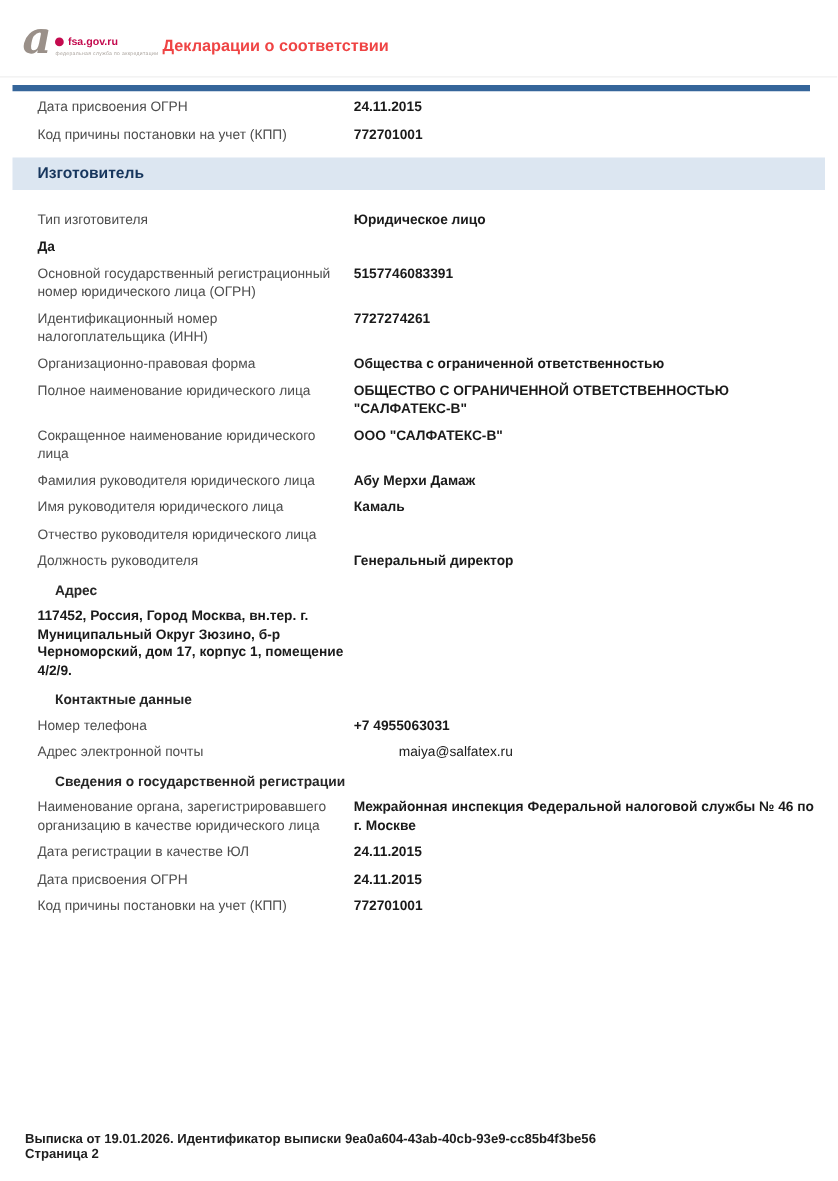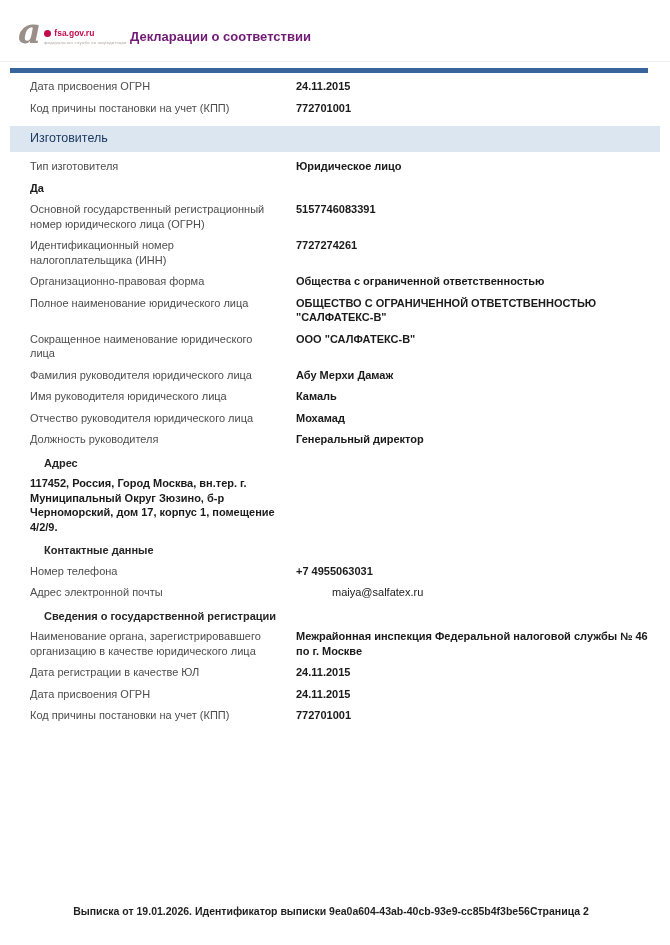--- a/index.html
+++ b/index.html
@@ -13,40 +13,40 @@
   .logo { position: absolute; left: 18px; top: 12px; display: flex; align-items: flex-end; }
   .logo-glyph {
     font-family: "DejaVu Serif", serif; font-weight: bold; font-style: italic;
     font-size: 36px; line-height: 36px; color: #9a9089; letter-spacing: -1px;
   }
   .logo-right { margin-left: 4px; margin-bottom: 3px; }
   .logo-line1 { display: flex; align-items: center; }
   .logo-dot { width: 7px; height: 7px; border-radius: 50%; background: var(--logo-red, #c40a4e); margin-right: 3px; }
   .logo-site { font-size: 8.5px; font-weight: bold; color: var(--logo-red, #c40a4e); }
   .logo-tagline { font-size: 4px; color: #a9a29c; letter-spacing: .3px; margin-top: 2px; white-space: nowrap; }
-  .doc-title { position: absolute; left: 130px; top: 29px; font-size: 13px; font-weight: bold; color: #701a75; }
+  .doc-title { position: absolute; left: 130px; top: 29px; font-size: 13px; font-weight: bold; color: #ef4444; }
   
   .accent-bar { height: 5px; background: var(--accent, #35659a); margin: 6px 22px 0 10px; }
   
   .content { padding-top: 3px; }
-  .field { display: grid; grid-template-columns: 253px 1fr; padding: 3px 14px 4px 30px; font-size: 11px; line-height: 1.32; gap: 13px; }
+  .field { display: grid; grid-template-columns: 253px 1fr; padding: 3px 14px 4px 30px; font-size: 11px; line-height: 1.32; }
   .field .label { color: #4d4d4d; padding-right: 8px; }
   .field .value { font-weight: bold; color: #1a1a1a; }
   .field .value.regular { font-weight: normal; margin-left: 36px; }
   .section {
-    margin: 7px 10px 4px 10px; background: var(--section-bg, #dce6f1);
-    color: var(--section-text, #17365d); font-weight: normal; font-size: 12.5px;
+    margin: 7px 10px 14px 10px; background: var(--section-bg, #dce6f1);
+    color: var(--section-text, #17365d); font-weight: bold; font-size: 12.5px;
     padding: 5px 0 6px 20px; line-height: 1.2;
   }
   .subheader { padding: 5px 14px 3px 44px; font-size: 11px; font-weight: bold; color: #262626; line-height: 1.32; }
   
   .footer {
     position: absolute; left: 0; right: 0; top: 905px;
-    display: flex; justify-content: center;
-    padding: 0 28px 0 20px; font-size: 10.5px; font-weight: bold; color: #1f1f1f;
+    display: flex; justify-content: space-between;
+    padding: 0 28px 0 20px; font-size: 10.5px; font-weight: bold; color: #1f1f1f; flex-direction: column;
   }
 </style>
 </head>
 <body style="--accent: #35659a; --section-bg: #dce6f1; --section-text: #17365d; --logo-red: #c40a4e;">
 
 <div class="header">
   <div class="logo">
     <span class="logo-glyph">a</span>
     <span class="logo-right">
       <span class="logo-line1">
@@ -101,21 +101,20 @@
     <div class="field">
       <div class="label">Фамилия руководителя юридического лица</div>
       <div class="value">Абу Мерхи Дамаж</div>
     </div>
     <div class="field">
       <div class="label">Имя руководителя юридического лица</div>
       <div class="value">Камаль</div>
     </div>
     <div class="field">
       <div class="label">Отчество руководителя юридического лица</div>
-      <div class="value">Мохамад</div>
     </div>
     <div class="field">
       <div class="label">Должность руководителя</div>
       <div class="value">Генеральный директор</div>
     </div>
     <div class="subheader">Адрес</div>
     <div class="field">
       <div class="value">117452, Россия, Город Москва, вн.тер. г. Муниципальный Округ Зюзино, б-р Черноморский, дом 17, корпус 1, помещение 4/2/9.</div>
     </div>
     <div class="subheader">Контактные данные</div>

